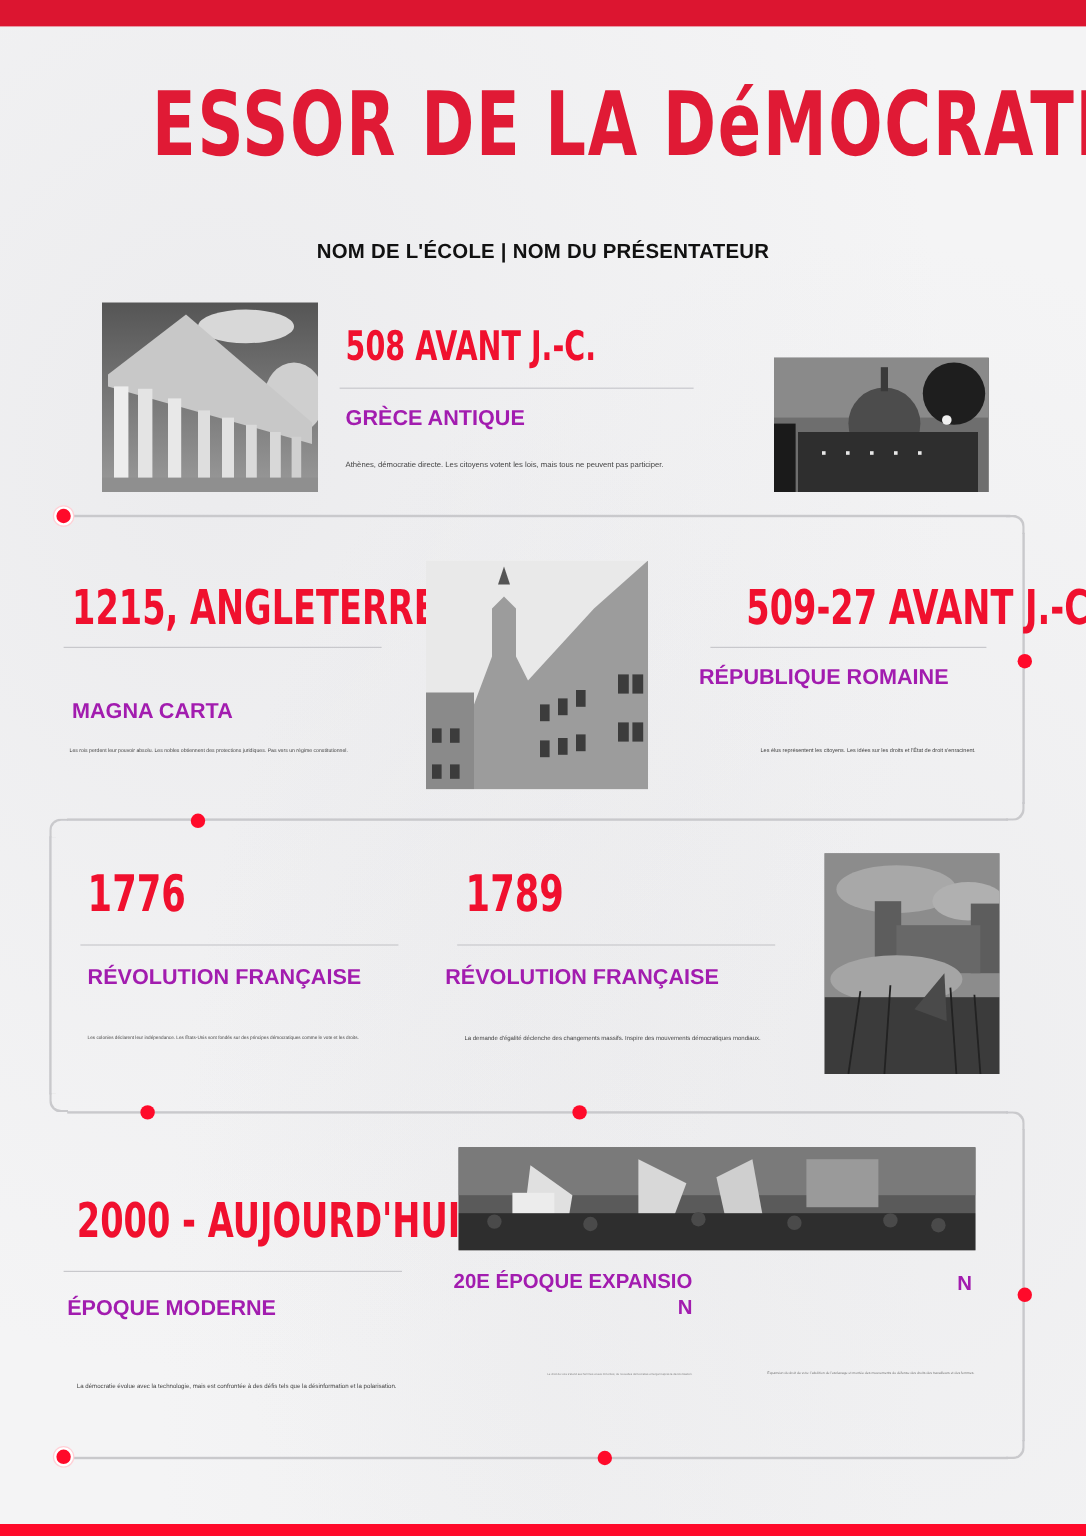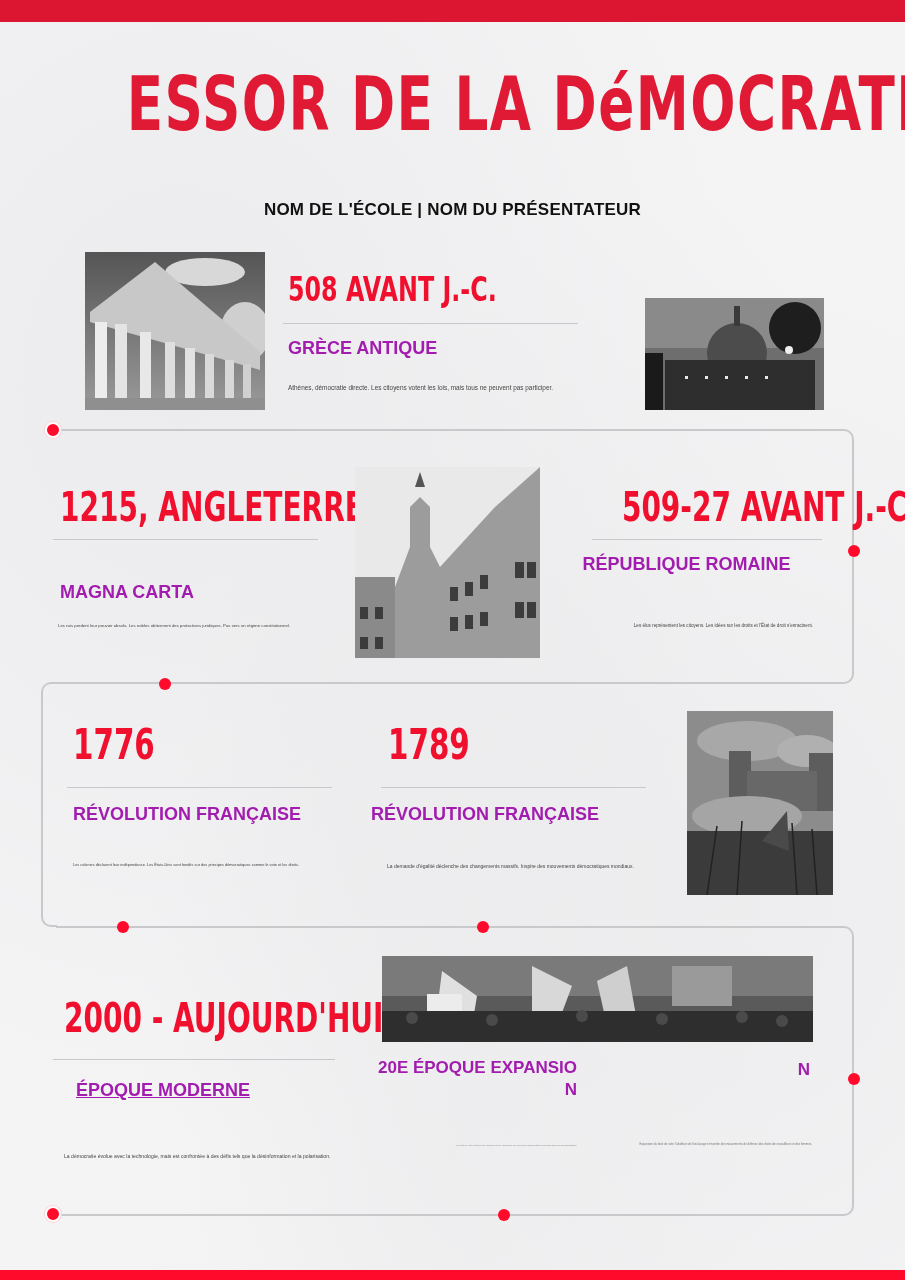--- a/index.html
+++ b/index.html
@@ -226,21 +226,21 @@
         <circle cx="200" cy="60" r="6"></circle>
         <circle cx="280" cy="63" r="6"></circle>
         <circle cx="360" cy="61" r="6"></circle>
         <circle cx="400" cy="65" r="6"></circle>
       </g>
   </svg>
 </div>
 
 <div class="abs date" style="left:64px; top:994px; font-size:40px; line-height:48px;">2000 - AUJOURD'HUI</div>
 <div class="abs rule" style="left:53px; top:1059px; width:282px;"></div>
-<div class="abs heading" style="left:76px; top:1080px; font-size:18px;text-decoration:underline;">ÉPOQUE MODERNE</div>
+<div class="abs heading" style="left:56px; top:1080px; font-size:18px;">ÉPOQUE MODERNE</div>
 <div class="abs desc" style="left:64px; top:1153px; font-size:5.1px;">La démocratie évolue avec la technologie, mais est confrontée à des défis tels que la désinformation et la polarisation.</div>
 
 <div class="abs heading" style="left:375px; top:1057px; width:202px; text-align:right; font-size:17px; line-height:22px;">
   <div>20E ÉPOQUE EXPANSIO</div>
   <div>N</div>
 </div>
 <div class="abs desc" style="left:440px; top:1144px; width:137px; text-align:right; font-size:2.4px; color:#888;">Le droit de vote s'étend aux femmes et aux minorités; de nouvelles démocraties émergent après la décolonisation.</div>
 
 <div class="abs heading" style="left:595px; top:1059px; width:215px; text-align:right; font-size:17px; line-height:22px;">
   <div>N</div>

